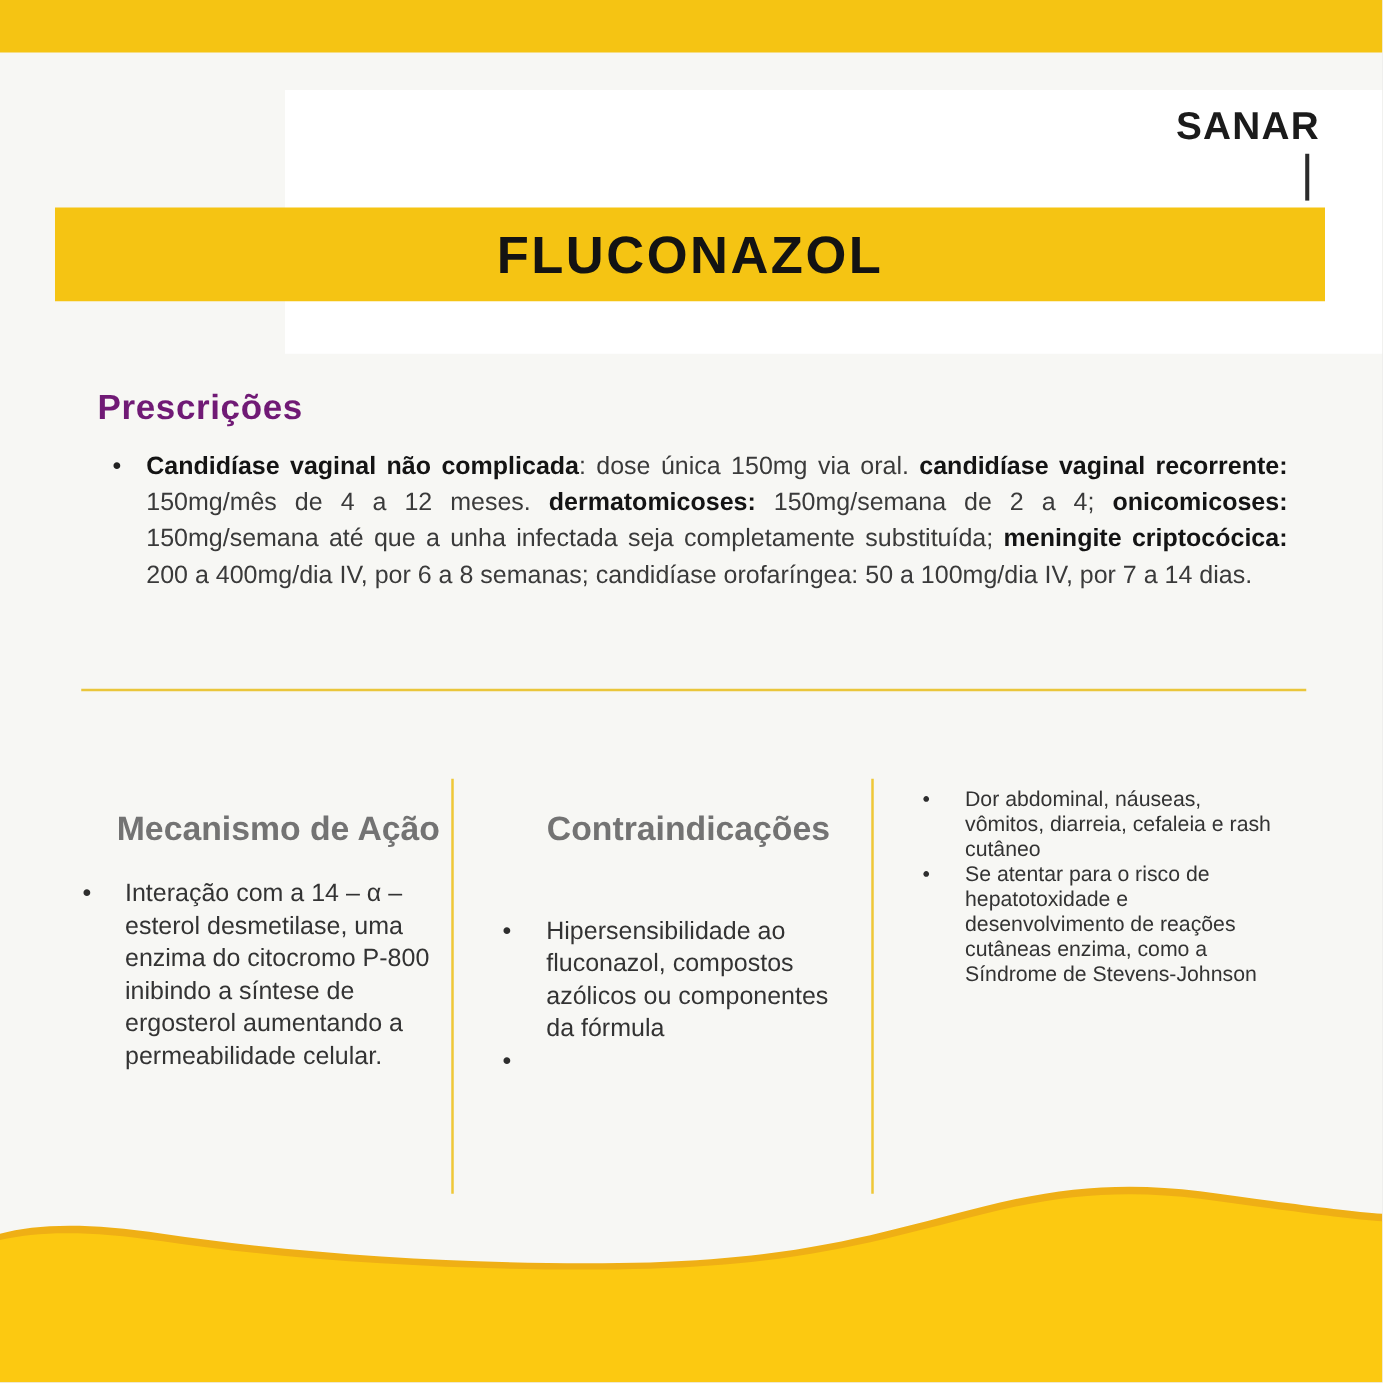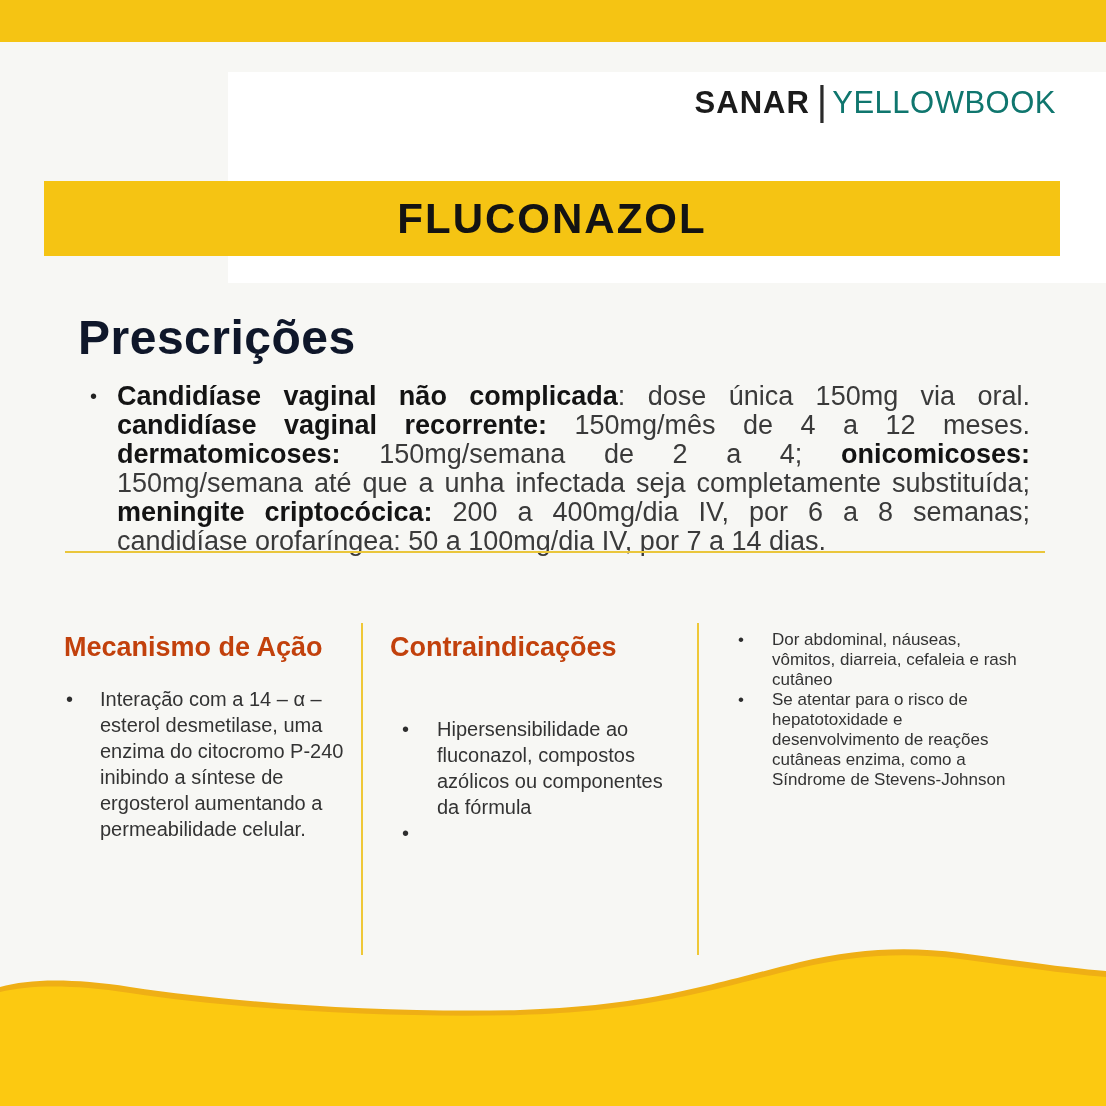--- a/index.html
+++ b/index.html
@@ -40,66 +40,66 @@
   }
   .logo-tagline{margin-top:4px;}
   .logo-tagline .tl{
     height:2.5px;background:#D2A6B0;margin:2.5px auto 0;border-radius:2px;
   }
   .tl.t1{width:86px;}
   .tl.t2{width:50px;}
   
   .brand{
     position:absolute;top:82px;right:50px;
-    display:flex;align-items:center;
-    font-size:31px;line-height:38px;white-space:nowrap;
+    display:flex;align-items:flex-end;
+    font-size:31px;line-height:38px;white-space:nowrap;flex-direction:column;
   }
   .brand-sanar{font-weight:800;letter-spacing:1px;color:#1B1B1B;}
   .brand-sep{font-weight:300;font-size:40px;color:#2B2B2B;margin:0 5px 3px 7px;}
   .brand-yellowbook{font-weight:400;letter-spacing:0.5px;color:#0f766e;}
   
   .banner{
-    position:absolute;left:44px;top:181px;width:1016px;height:75px;
+    position:absolute;left:44px;top:166px;width:1016px;height:75px;
     background:var(--accent-yellow,#F5C413);
     display:flex;align-items:center;justify-content:center;
   }
   .banner-title{
     font-size:42px;font-weight:800;letter-spacing:2px;color:#131313;
   }
   
   .prescriptions{
     position:absolute;left:78px;top:310px;width:952px;
   }
   .presc-heading{
-    font-size:48px;font-weight:800;color:#0f172a;letter-spacing:0.5px;
+    font-size:28px;font-weight:800;color:#701a75;letter-spacing:0.5px;
   }
   .presc-item{
     margin-top:17px;
     display:grid;grid-template-columns:27px 1fr;
     padding-left:12px;
   }
   .presc-bullet{
     font-size:20px;color:#222;line-height:29px;
   }
   .presc-text{
-    font-size:27px;line-height:29px;color:#3A3A3A;
+    font-size:20px;line-height:29px;color:#3A3A3A;
     text-align:justify;
   }
   .presc-text b{font-weight:700;color:#141414;}
   .gold-rule{
     position:absolute;left:65px;top:551px;width:980px;height:0;
     border:none;border-top:2px solid #EAC63B;
   }
   
   .col{position:absolute;top:630px;}
   .col-1{left:64px;width:288px;}
   .col-2{left:390px;width:274px;}
   .col-3{left:724px;width:300px;}
   .col-heading{
-    font-weight:800;color:#c2410c;text-align:left;
+    font-weight:800;color:#737373;text-align:right;margin-top:16px;
   }
   .col-1 .col-heading{font-size:27px;line-height:34px;margin-bottom:22px;}
   .col-2 .col-heading{font-size:27px;line-height:34px;margin-bottom:52px;}
   .col-3 .col-heading{font-size:24px;line-height:27px;margin-bottom:28px;}
   .col-item{display:grid;}
   .col-1 .col-item{grid-template-columns:34px 1fr;padding-left:2px;}
   .col-2 .col-item{grid-template-columns:35px 1fr;padding-left:12px;}
   .col-3 .col-item{grid-template-columns:34px 1fr;padding-left:14px;}
   .col-1 .col-bullet,.col-1 .col-text,
   .col-2 .col-bullet,.col-2 .col-text{font-size:20px;line-height:26px;}
@@ -142,21 +142,21 @@
       <p class="presc-text"><b>Candidíase vaginal não complicada</b><span>: dose única 150mg via oral. </span><b>candidíase vaginal recorrente:</b><span> 150mg/mês de 4 a 12 meses. </span><b>dermatomicoses:</b><span> 150mg/semana de 2 a 4; </span><b>onicomicoses:</b><span> 150mg/semana até que a unha infectada seja completamente substituída; </span><b>meningite criptocócica:</b><span> 200 a 400mg/dia IV, por 6 a 8 semanas; candidíase orofaríngea: 50 a 100mg/dia IV, por 7 a 14 dias.</span></p>
     </div>
   </section>
 
   <hr class="gold-rule">
 
   <div class="col col-1">
     <div class="col-heading">Mecanismo de Ação</div>
     <div class="col-item">
       <span class="col-bullet">•</span>
-      <span class="col-text">Interação com a 14 – α – esterol desmetilase, uma enzima do citocromo P-240 inibindo a síntese de ergosterol aumentando a permeabilidade celular.</span>
+      <span class="col-text">Interação com a 14 – α – esterol desmetilase, uma enzima do citocromo P-800 inibindo a síntese de ergosterol aumentando a permeabilidade celular.</span>
     </div>
   </div>
 
   <div class="vdivider d1"></div>
 
   <div class="col col-2">
     <div class="col-heading">Contraindicações</div>
     <div class="col-item">
       <span class="col-bullet">•</span>
       <span class="col-text">Hipersensibilidade ao fluconazol, compostos azólicos ou componentes da fórmula</span>

